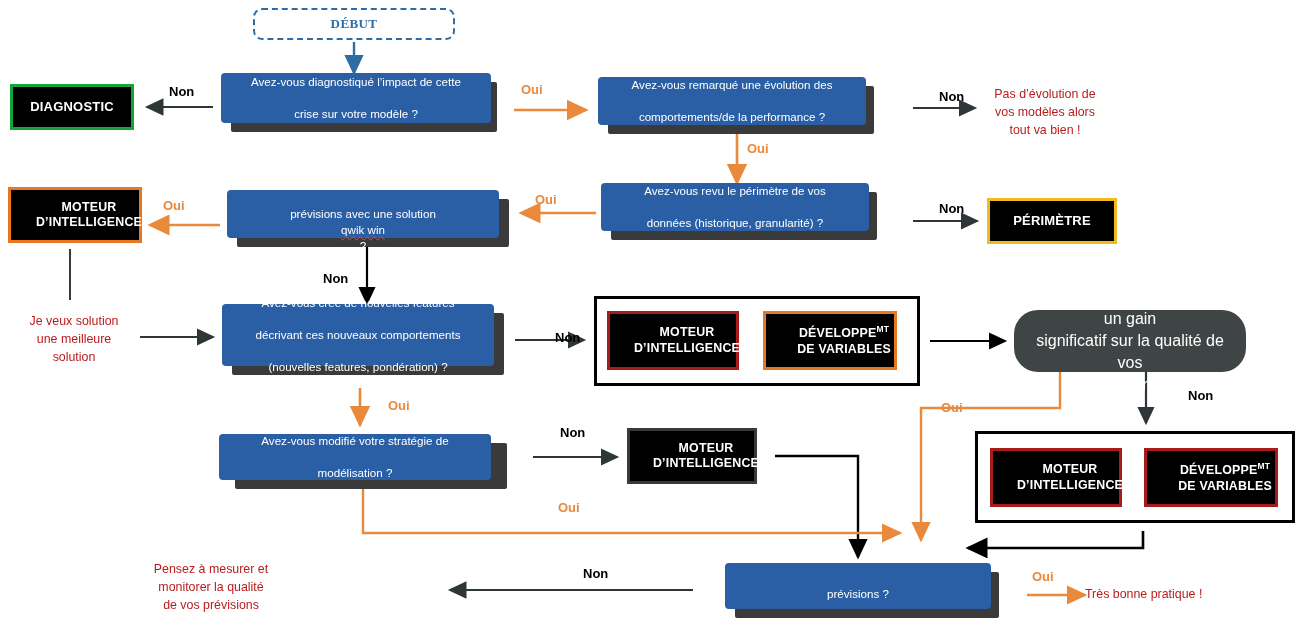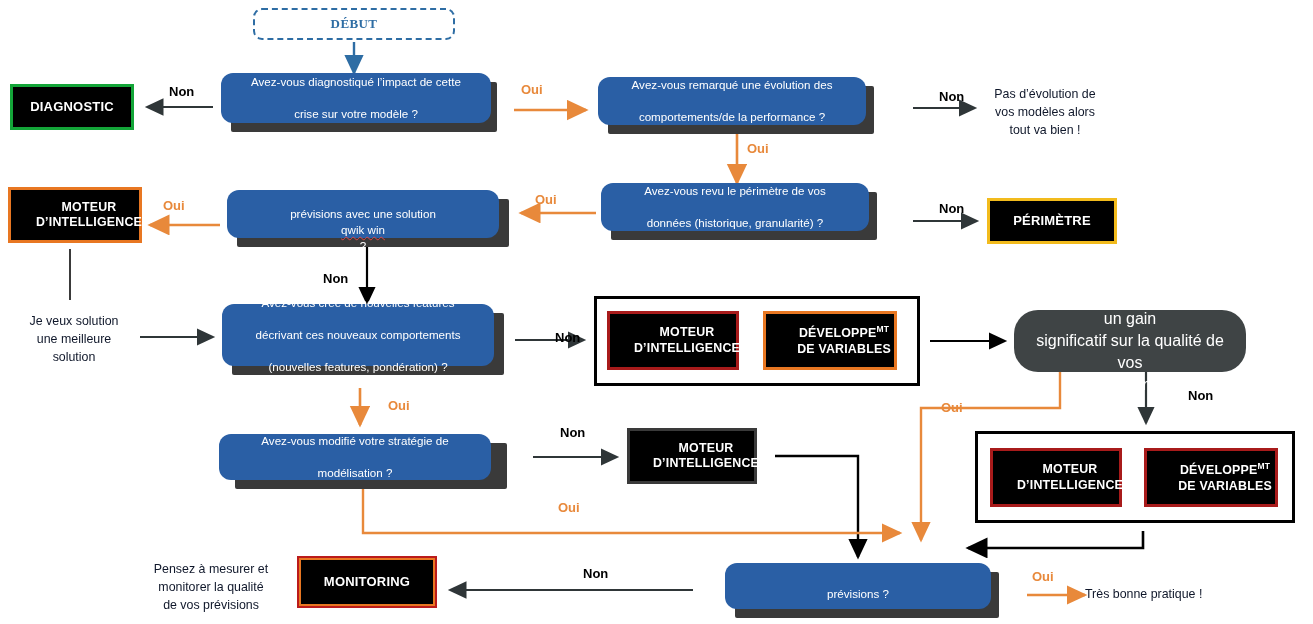--- a/index.html
+++ b/index.html
@@ -34,21 +34,21 @@
     border-radius:2px;
   }
   .q-box{
     background:#2A5FA5;
     color:#ffffff;
     font-size:11.6px;
     line-height:1.38;
     text-align:center;
     display:flex;align-items:center;justify-content:center;
     padding:4px 10px;
-    border-radius:12px;
+    border-radius:4px;
   }
   .q-box span{display:block;width:100%;}
   .sq{
     text-decoration:underline;
     text-decoration-color:#e04444;
     text-decoration-style:wavy;
     text-decoration-thickness:1px;
     text-underline-offset:2px;
   }
 
@@ -84,21 +84,21 @@
   .chip-redorange{border:2px solid #BB1B1B;outline:2px solid #E87722;outline-offset:-4px;}
 
   
   .group-frame{
     border:3px solid #000000;
     background:#ffffff;
   }
 
   
   .note{
-    color:#0f172a;
+    color:#b91c1c;
     font-size:12.4px;
     line-height:1.45;
     text-align:center;
   }
 
   
   .lbl{
     font-weight:bold;
     font-size:13px;
     white-space:nowrap;
@@ -300,23 +300,20 @@
       <span>DE VARIABLES</span>
     </span>
   </div>
 
   <div class="abs note" style="left:137px;top:561px;width:148px;">
     <div>Pensez à mesurer et</div>
     <div>monitorer la qualité</div>
     <div>de vos prévisions</div>
   </div>
 
-  <div class="abs chip chip-redorange" style="left:297px;top:556px;width:140px;height:52px;">
-    <span>MONITORING</span>
-  </div>
 
   <div class="abs q-shadow" style="left:735px;top:572px;width:264px;height:46px;"></div>
   <div class="abs q-box" style="left:725px;top:563px;width:266px;height:46px;">
     <span>
       <br>
       <span>prévisions ?</span>
     </span>
   </div>
 
   <div class="abs note" style="left:1085px;top:586px;width:180px;text-align:left;">

